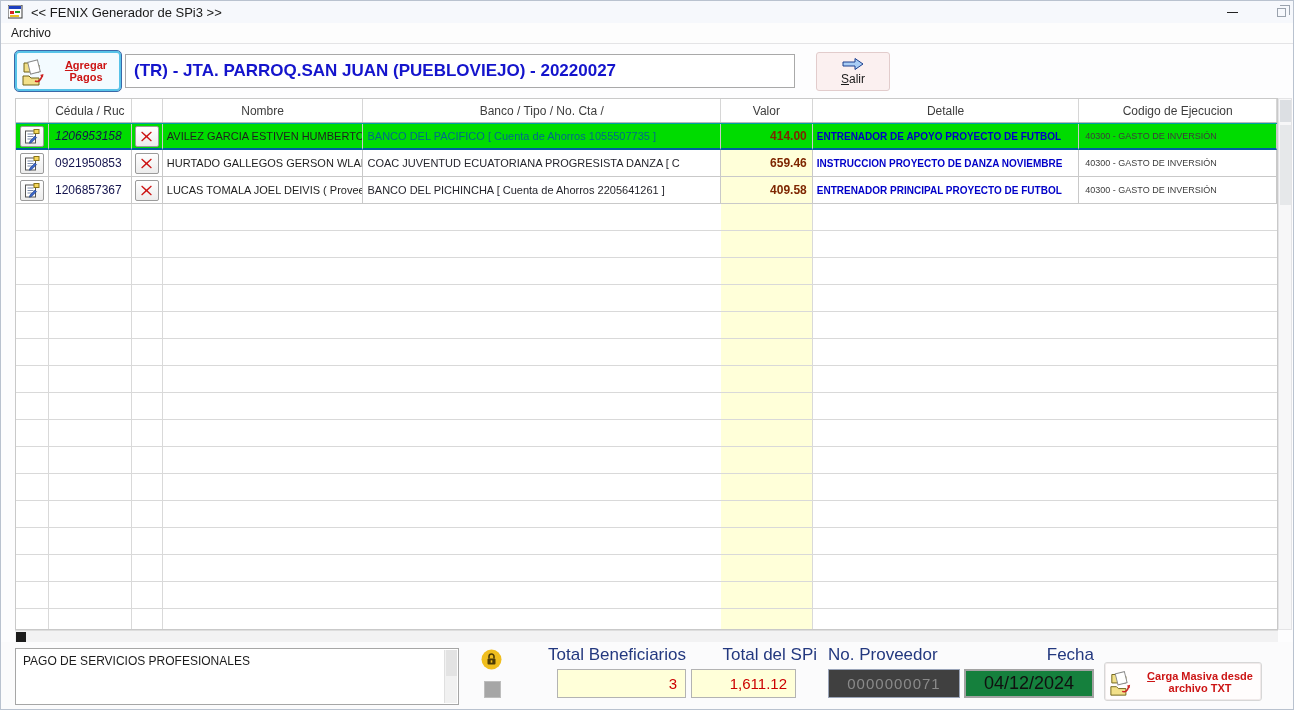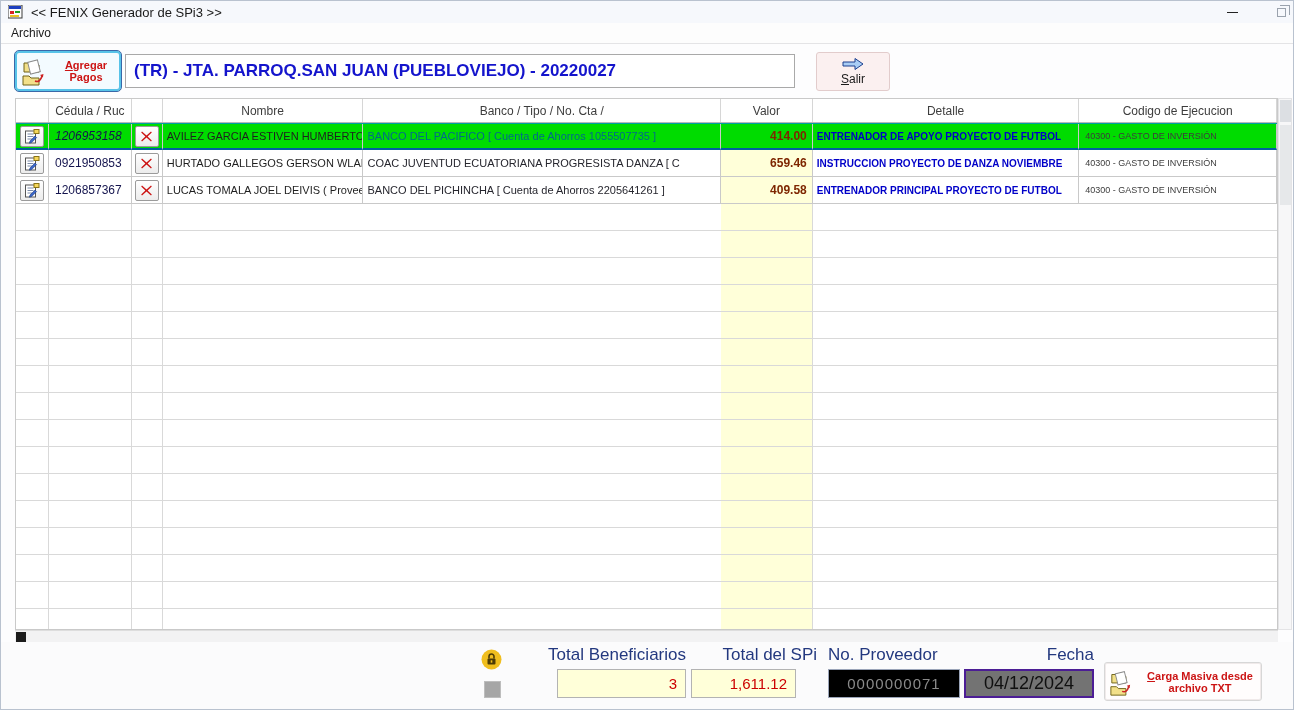--- a/index.html
+++ b/index.html
@@ -61,22 +61,22 @@
   
   .footer { position:absolute; left:0; top:641px; width:1294px; height:69px; background:#fbfbfc; }
   .obs-box { position:absolute; left:14px; top:6px; width:444px; height:57px; background:#fff; border:1px solid #a6a6a6; font-size:12px; color:#1c1c1c; padding:5px 18px 5px 7px; overflow:hidden; }
   .obs-scroll { position:absolute; right:1px; top:1px; width:13px; height:53px; background:#f1f1f1; border-left:1px solid #e0e0e0; }
   .obs-scroll .thumb { position:absolute; left:1px; top:0px; width:11px; height:26px; background:#e3e3e3; }
   .lock-btn { position:absolute; left:480px; top:7px; width:21px; height:21px; cursor:pointer; }
   .gray-square { position:absolute; left:483px; top:39px; width:17px; height:17px; background:#a6a6a6; border:1px solid #bdbdbd; }
   .f-label { position:absolute; top:3px; height:22px; font-size:17px; color:#23387f; white-space:nowrap; }
   .f-box { position:absolute; top:27px; height:29px; display:flex; align-items:center; font-size:15px; }
   .box-cream { background:#ffffd9; border:1px solid #b3b3b3; color:#cc0000; justify-content:flex-end; padding-right:8px; }
-  .box-ref { background:#000000; border:1px solid #9aa4b8; color:#8a8a8a; justify-content:center; letter-spacing:1px; }
-  .box-fecha { background:#737373; border:2px solid #4c1d95; color:#101010; justify-content:center; font-size:18px; }
+  .box-ref { background:#404040; border:1px solid #9aa4b8; color:#8a8a8a; justify-content:center; letter-spacing:1px; }
+  .box-fecha { background:#15803d; border:2px solid #a3a3a3; color:#101010; justify-content:center; font-size:18px; }
   .btn-carga { position:absolute; left:1103px; top:20px; width:158px; height:39px; background:#fffdfd; border:1px solid #d7d7d7; border-radius:3px; display:flex; align-items:center; gap:4px; padding:2px 4px; cursor:pointer; box-shadow:0 0 0 1px #f0eaea inset; }
   .btn-carga .lbl { color:#cc1414; font-weight:bold; font-size:11px; line-height:12px; text-align:center; flex:1; }
 </style>
 </head>
 <body>
 
 <div class="window">
 
   <div class="titlebar">
     <svg class="app-icon" viewBox="0 0 16 15">
@@ -383,20 +383,26 @@
   <div class="vscroll">
     <div class="corner"></div>
     <div class="thumb"></div>
   </div>
   <div class="hscroll">
     <div class="thumb"></div>
   </div>
 
   <div class="footer">
 
+    <div class="obs-box">
+      <span>PAGO DE SERVICIOS PROFESIONALES</span>
+      <div class="obs-scroll">
+          <div class="thumb"></div>
+        </div>
+    </div>
 
     <svg class="lock-btn" viewBox="0 0 21 21">
       <circle cx="10.5" cy="10.5" r="10" fill="#f0be1e"></circle>
       <rect x="6.5" y="9.5" width="8" height="6" rx="1" fill="#4d3c05"></rect>
       <path d="M8 9.5 V7.6 a2.5 2.6 0 0 1 5 0 V9.5" fill="none" stroke="#4d3c05" stroke-width="1.6"></path>
       <rect x="9.7" y="11.3" width="1.6" height="2.4" fill="#f0be1e"></rect>
     </svg>
     <div class="gray-square"></div>
 
     <div class="f-label" style="left:500px; width:185px; text-align:right;">Total Beneficiarios</div>

